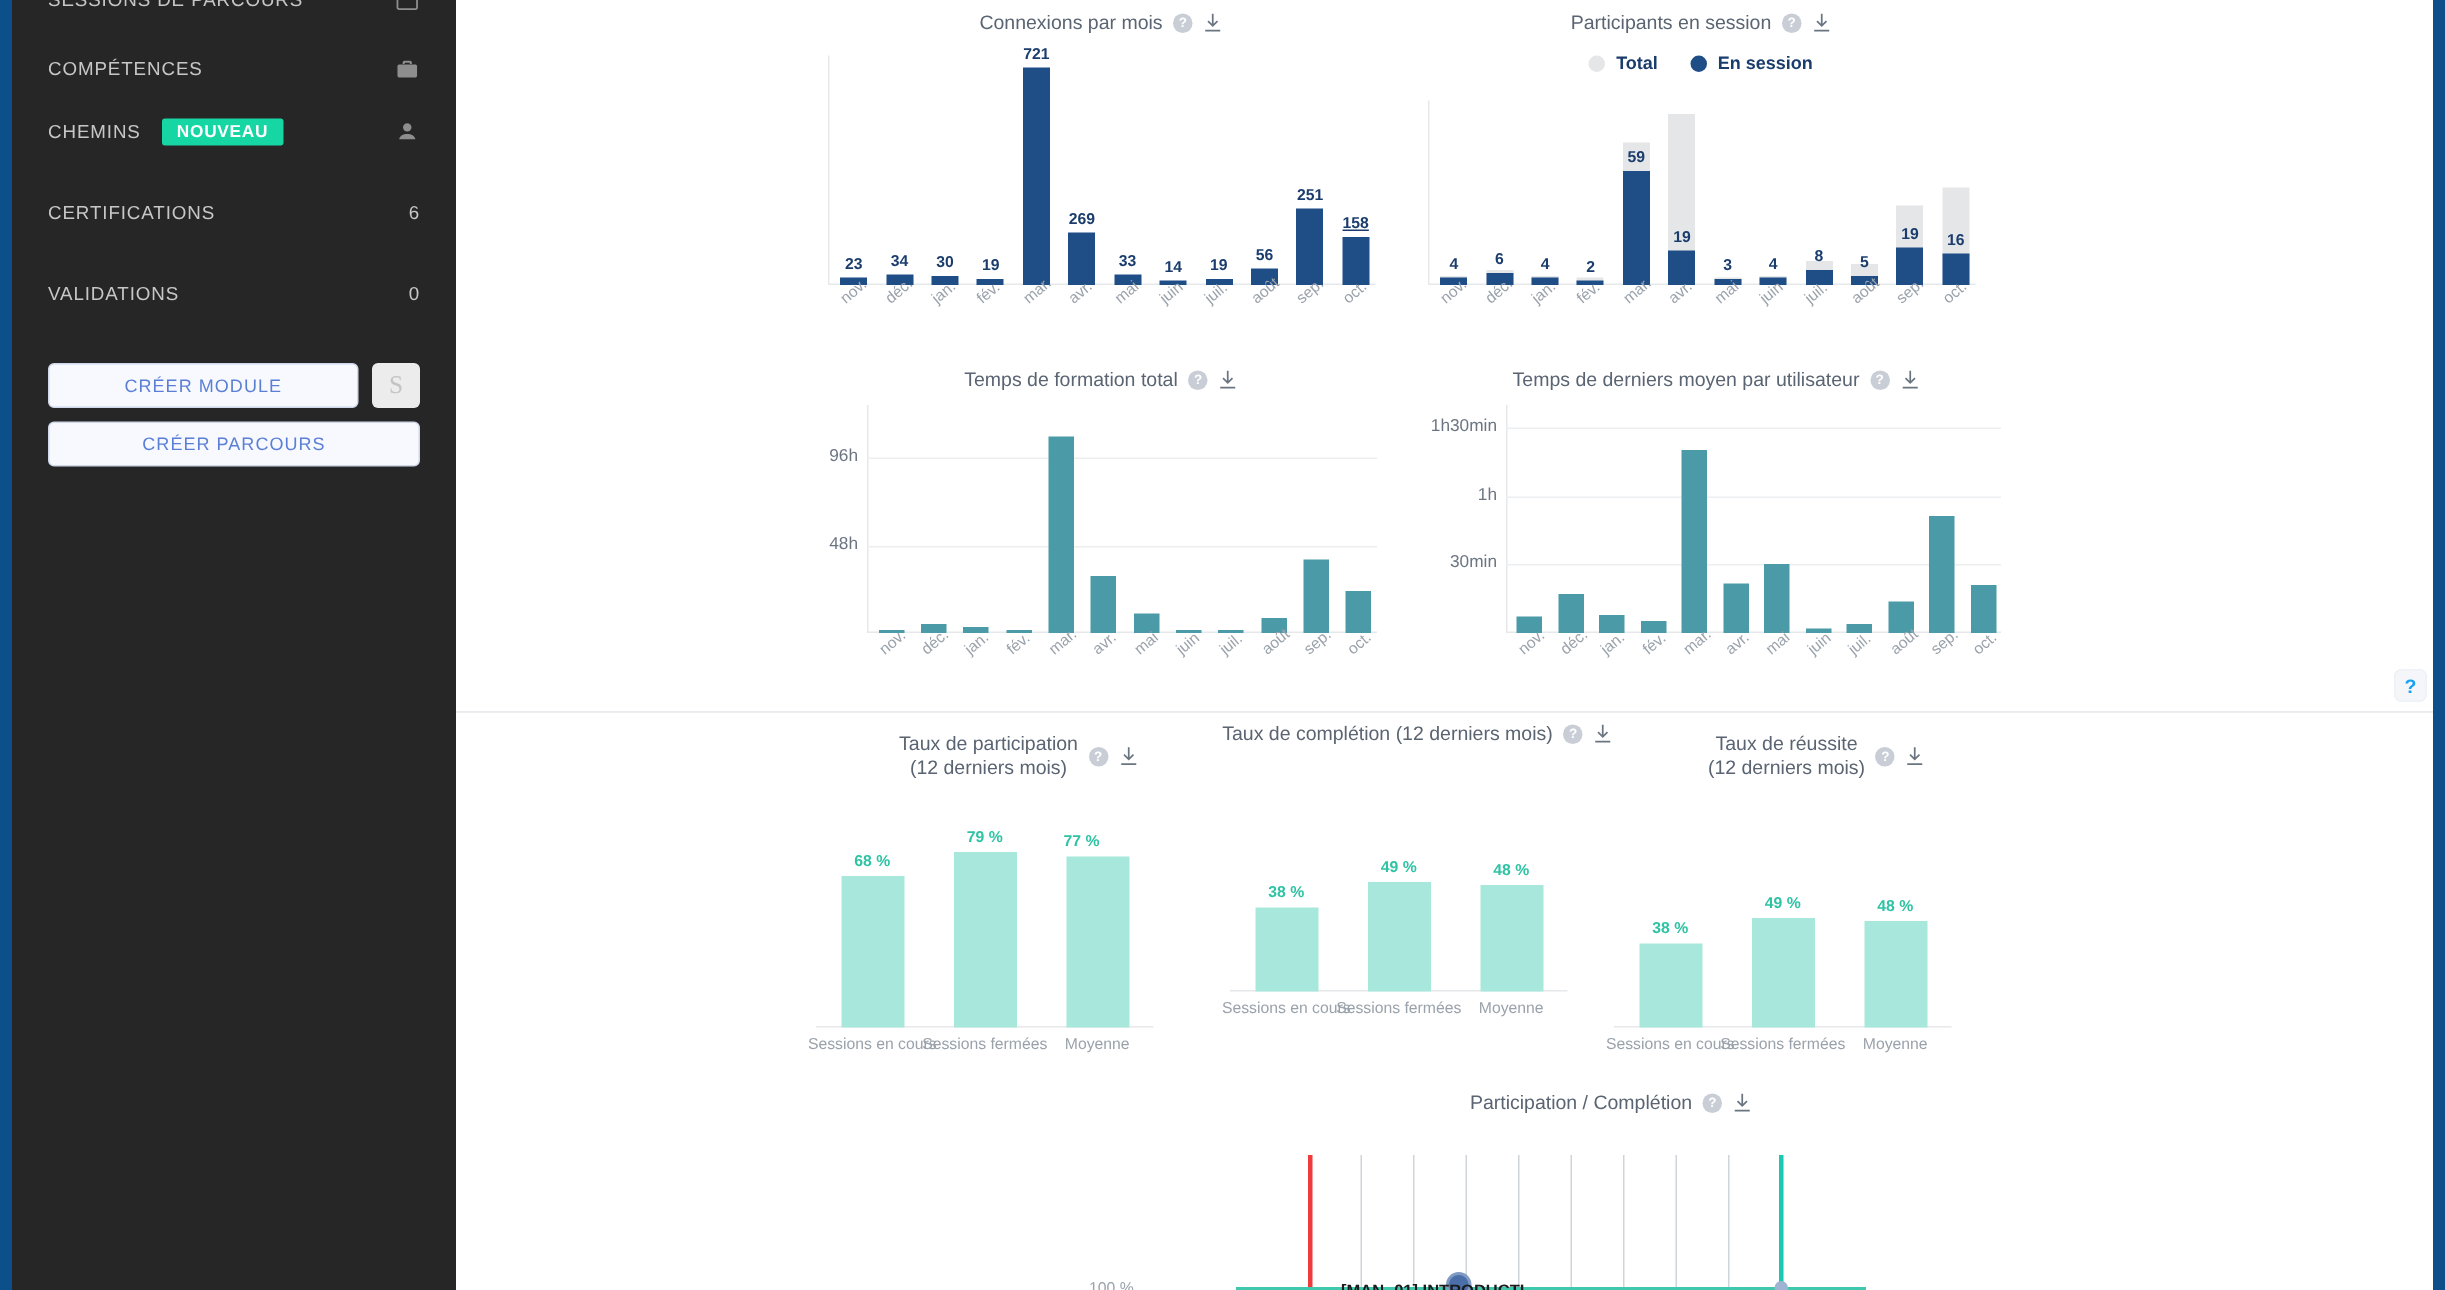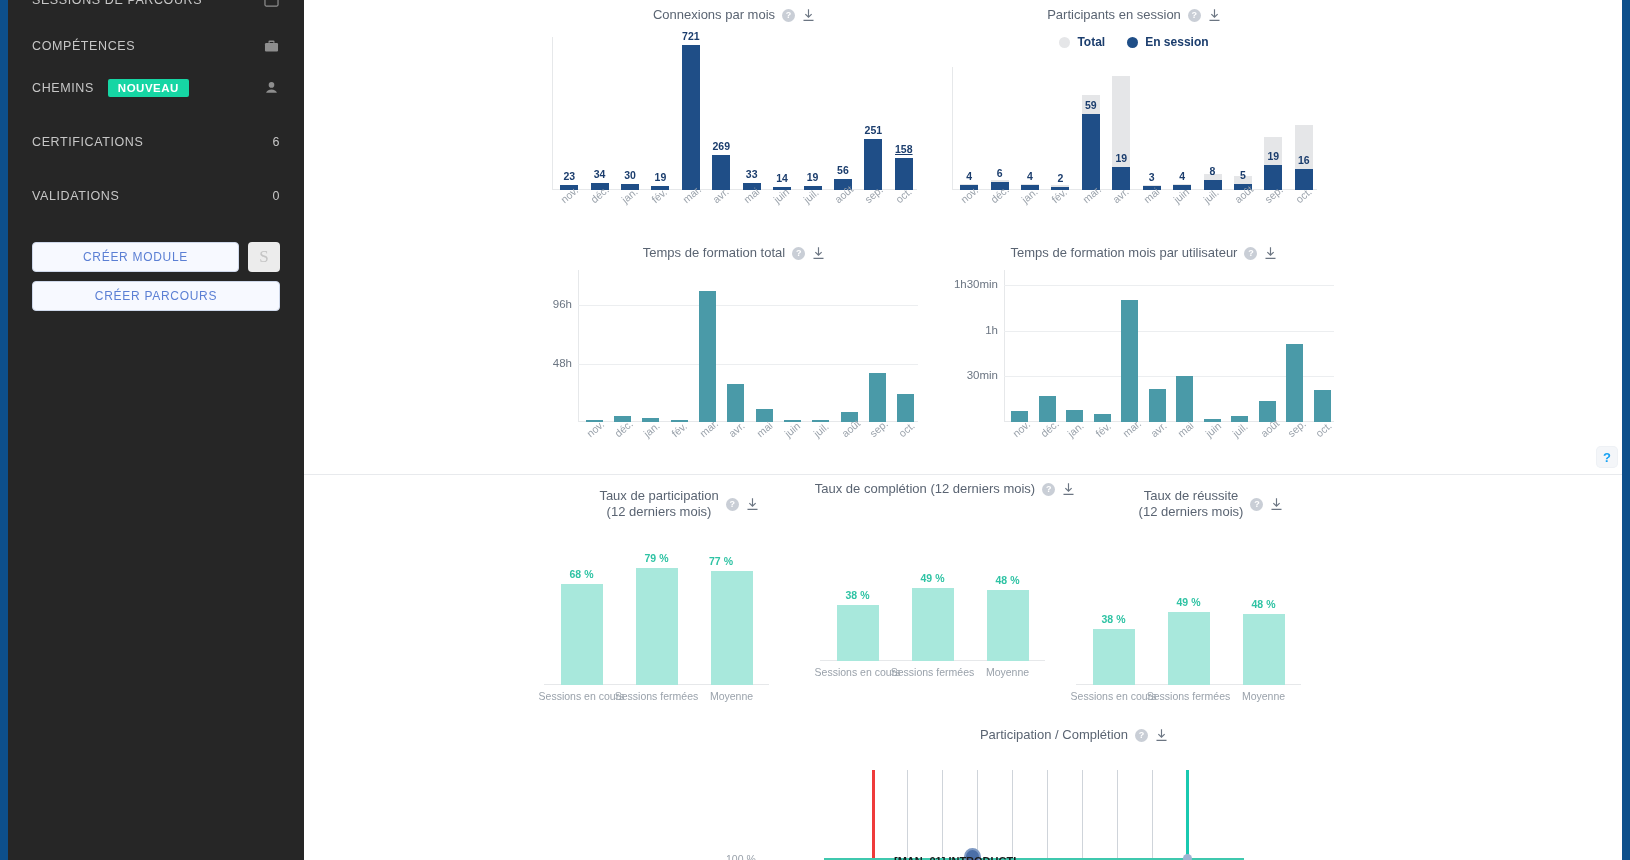--- a/index.html
+++ b/index.html
@@ -356,21 +356,21 @@
             <div class="xlab" style="left: 248.333px; top: 192px;">juin</div>
             <div class="xlab" style="left: 276.667px; top: 192px;">juil.</div>
             <div class="xlab" style="left: 305px; top: 192px;">août</div>
             <div class="xlab" style="left: 333.333px; top: 192px;">sep.</div>
             <div class="xlab" style="left: 361.667px; top: 192px;">oct.</div>
           </div>
       </div>
 
       <div class="chartbox" style="position:absolute;left:630px;top:238px;width:420px;height:230px;">
         <div class="chart-title" style="margin-top:7px;">
-          <span class="ttxt">Temps de formation mois par utilisateur</span>
+          <span class="ttxt">Temps de derniers moyen par utilisateur</span>
           <span class="icon-help">?</span>
           <span class="icon-dl">
             <svg viewBox="0 0 14 15" stroke="currentColor" stroke-width="1.25" fill="none">
               <path d="M7 1.3v8.4M3.6 6.6 7 9.9l3.4-3.3M1.6 13.3h10.8"></path>
             </svg>
           </span>
         </div>
         <div class="plot" style="left:70px;top:32px;width:330px;height:152px;">
           <div class="axis-line" style="left:0;top:0;width:1px;height:152px;"></div>
           <div class="axis-line" style="left:0;bottom:0;width:330px;height:1px;"></div>

